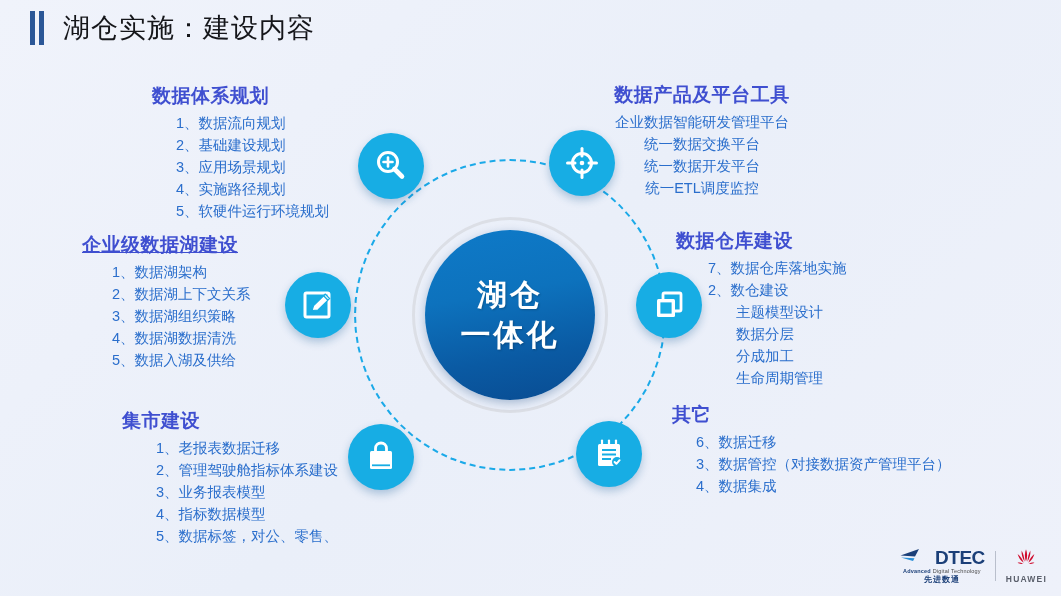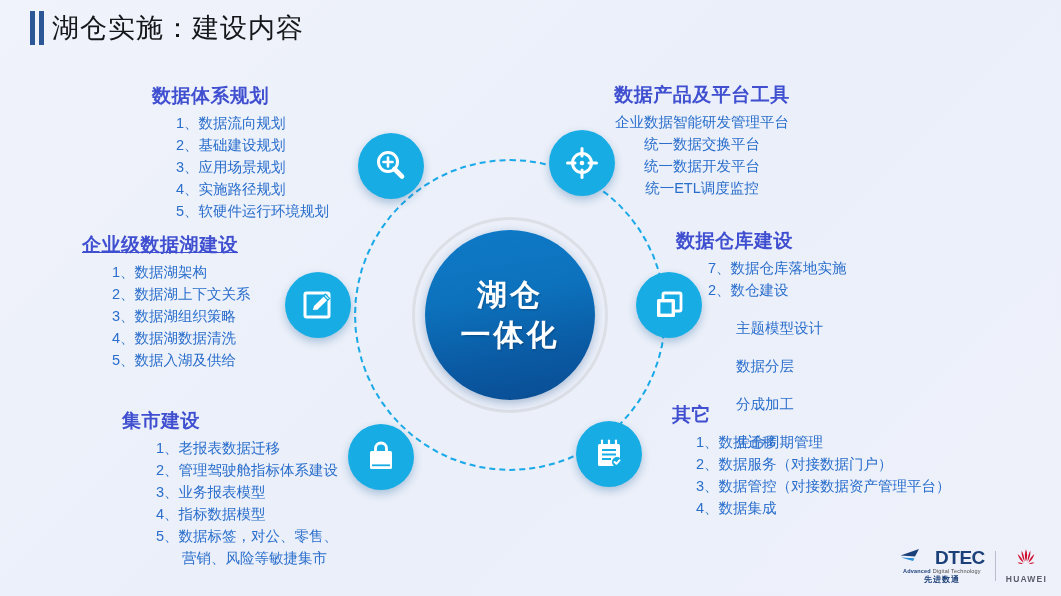--- a/index.html
+++ b/index.html
@@ -19,21 +19,21 @@
     background: linear-gradient(135deg, #f0f3fb 0%, #eaeff9 50%, #eef1fa 100%);
   }
 
   
   #title-bar {
     position: absolute;
     left: 30px;
     top: 10px;
     display: flex;
     align-items: center;
-    gap: 8px;
+    gap: 19px;
   }
   .title-marks {
     display: flex;
     gap: 4px;
     height: 36px;
     align-items: center;
   }
   .title-marks i {
     display: block;
     width: 5px;
@@ -134,21 +134,21 @@
     white-space: nowrap;
   }
   .block h3.underlined { text-decoration: underline; }
   .block ul { list-style: none; }
   .block li {
     font-size: 14.5px;
     color: #2a6ecc;
     line-height: 1.52;
     white-space: nowrap;
   }
-  .block li.sub { padding-left: 28px; margin-top: 16px; }
+  .block li.sub { padding-left: 28px; }
   .block li.cont { padding-left: 26px; }
   .t-center h3 { text-align: center; }
   .t-center li { text-align: center; }
 
   #blk-data-system   { left: 128px; top: 83px;  }
   #blk-data-system h3 { padding-left: 24px; }
   #blk-data-system ul { padding-left: 48px; }
 
   #blk-product       { left: 571px; top: 82px; width: 262px; }
 
@@ -360,29 +360,27 @@
   </div>
 
   <div class="block" id="blk-market">
     <h3>集市建设</h3>
     <ul>
       <li>1、老报表数据迁移</li>
       <li>2、管理驾驶舱指标体系建设</li>
       <li>3、业务报表模型</li>
       <li>4、指标数据模型</li>
       <li>5、数据标签，对公、零售、</li>
-      <li class="cont">营销、风险等敏捷集市</li>
     </ul>
   </div>
 
   <div class="block" id="blk-other">
     <h3>其它</h3>
     <ul>
-      <li>1、数据迁移</li>
-      <li>2、数据服务（对接数据门户）</li>
+      <li>6、数据迁移</li>
       <li>3、数据管控（对接数据资产管理平台）</li>
       <li>4、数据集成</li>
     </ul>
   </div>
 
   <div id="footer-logos">
     <div id="dtec-logo">
       <div class="dtec-row1">
         <span>
           <svg width="22" height="16" viewBox="0 0 22 16">

